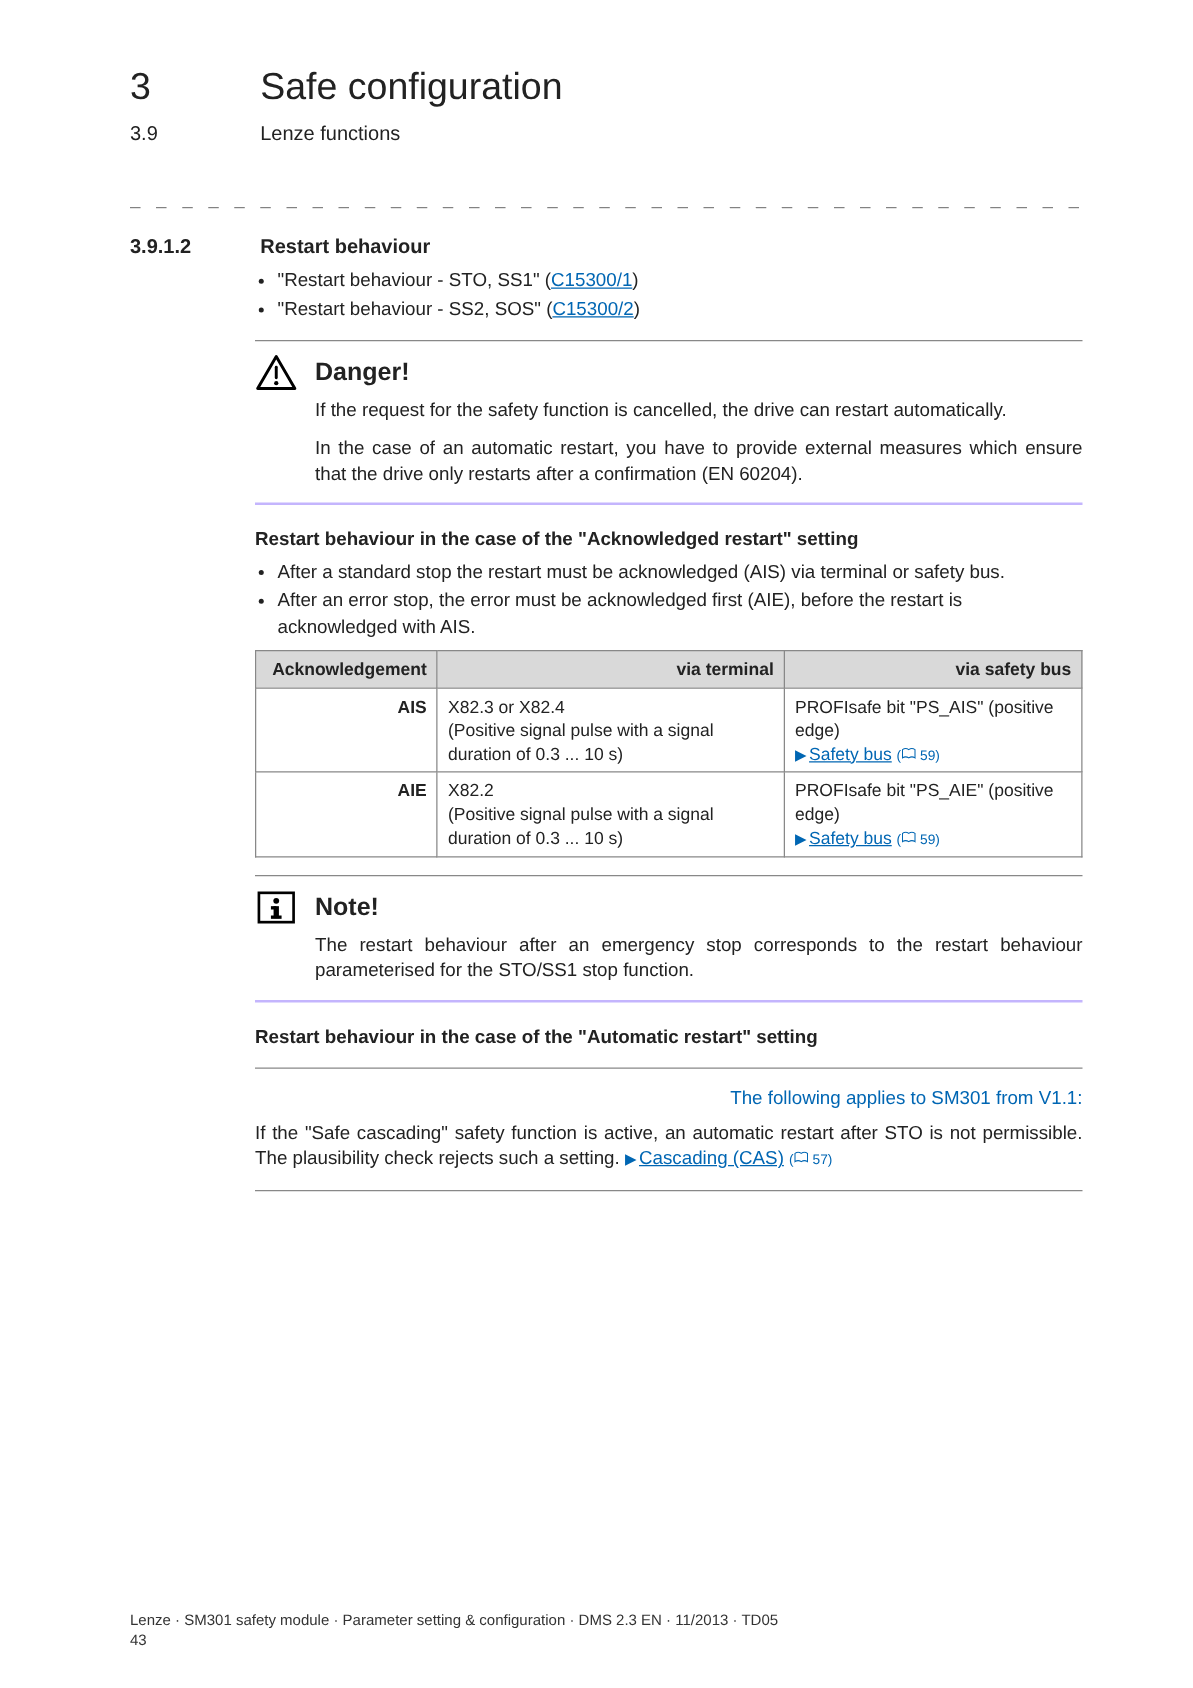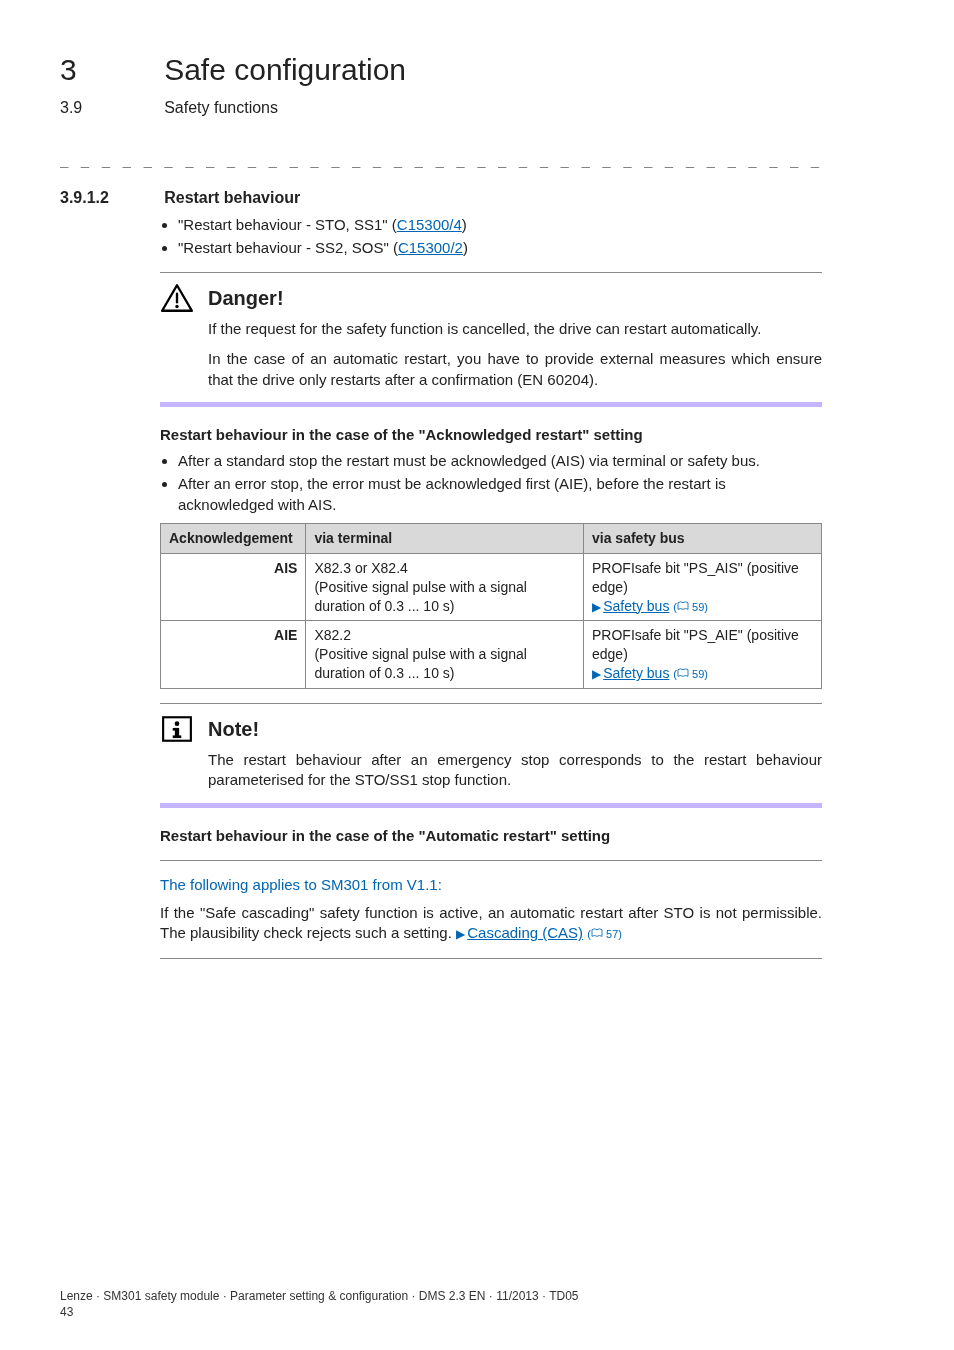--- a/index.html
+++ b/index.html
@@ -13,20 +13,21 @@
     color: #222;
     font-size: 15px;
     line-height: 1.35;
   }
   .page {
     box-sizing: border-box;
     width: 882px;
     height: 1350px;
     padding: 50px 60px 34px 60px;
     position: relative;
+    margin-left: 44px;
   }
   .chapnum {
     font-size: 30px;
     font-weight: 400;
     display: inline-block;
     width: 100px;
     vertical-align: top;
   }
   .chaptitle {
     font-size: 30px;
@@ -75,21 +76,21 @@
     margin: 6px 0 6px 0;
     padding-left: 18px;
   }
   ul.bullets li {
     margin: 3px 0;
     list-style-type: disc;
   }
   .link { color: #0066b3; text-decoration: underline; }
   .danger-box, .note-box {
     border-top: 1px solid #888;
-    border-bottom: 5px solid #c4b5fd;
+    border-bottom: 2px solid #c4b5fd;
     padding: 10px 0 12px 0;
     margin: 14px 0 14px 0;
   }
   .danger-head, .note-head {
     display: flex;
     align-items: center;
     margin-bottom: 6px;
   }
   .danger-icon, .note-icon {
     width: 34px;
@@ -120,36 +121,38 @@
   }
   table.ack th, table.ack td {
     border: 1px solid #888;
     padding: 5px 8px;
     vertical-align: top;
     text-align: left;
   }
   table.ack th {
     background: #d9d9d9;
     font-weight: 700;
+    text-align: right;
   }
   table.ack td.center { text-align: right; font-weight: 700; }
   .tri {
     color: #0066b3;
     font-size: 12px;
     margin-right: 2px;
   }
   .pageref { font-size: 11px; color: #0066b3; }
   .hr-thin {
     border: 0;
     border-top: 1px solid #888;
     margin: 14px 0;
   }
   .applies {
     color: #0066b3;
     margin: 4px 0 8px 0;
+    text-align: right;
   }
   .footer {
     position: absolute;
     bottom: 30px;
     left: 60px;
     right: 60px;
     font-size: 12px;
     color: #333;
     display: flex;
     justify-content: space-between;
@@ -165,36 +168,36 @@
 <body>
 
 <div class="page">
 
   <div>
     <span class="chapnum">3</span>
     <span class="chaptitle">Safe configuration</span>
   </div>
   <div>
     <span class="subnum">3.9</span>
-    <span class="subtitle">Safety functions</span>
+    <span class="subtitle">Lenze functions</span>
   </div>
 
   <div class="dashrule">_ _ _ _ _ _ _ _ _ _ _ _ _ _ _ _ _ _ _ _ _ _ _ _ _ _ _ _ _ _ _ _ _ _ _ _ _ _ _ _ _ _ _ _ _ _ _ _ _ _ _ _ _ _ _ _ _ _ _ _ _ _ _ _</div>
 
   <div>
     <span class="secnum">3.9.1.2</span>
     <span class="sectitle">Restart behaviour</span>
   </div>
 
   <div class="body-indent">
 
 
     <ul class="bullets">
       <li>
-        <span>"Restart behaviour - STO, SS1" (</span><a href="#" class="link">C15300/4</a><span>)</span>
+        <span>"Restart behaviour - STO, SS1" (</span><a href="#" class="link">C15300/1</a><span>)</span>
       </li>
       <li>
         <span>"Restart behaviour - SS2, SOS" (</span><a href="#" class="link">C15300/2</a><span>)</span>
       </li>
     </ul>
 
     <div class="danger-box">
       <div class="danger-head">
         <span class="danger-icon">
           <svg viewBox="0 0 32 28" width="34" height="30">

